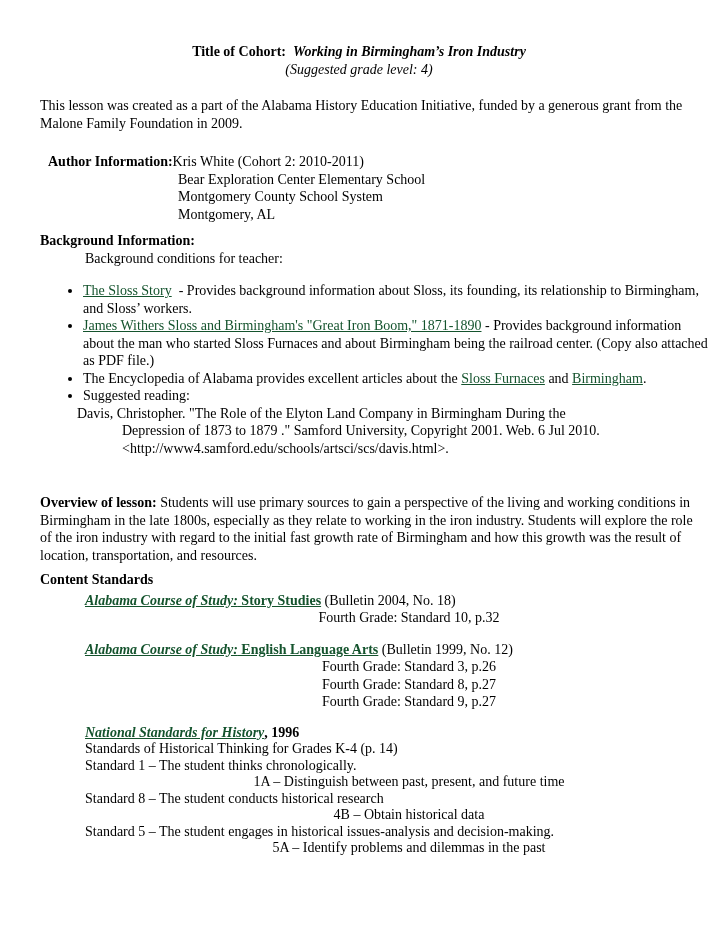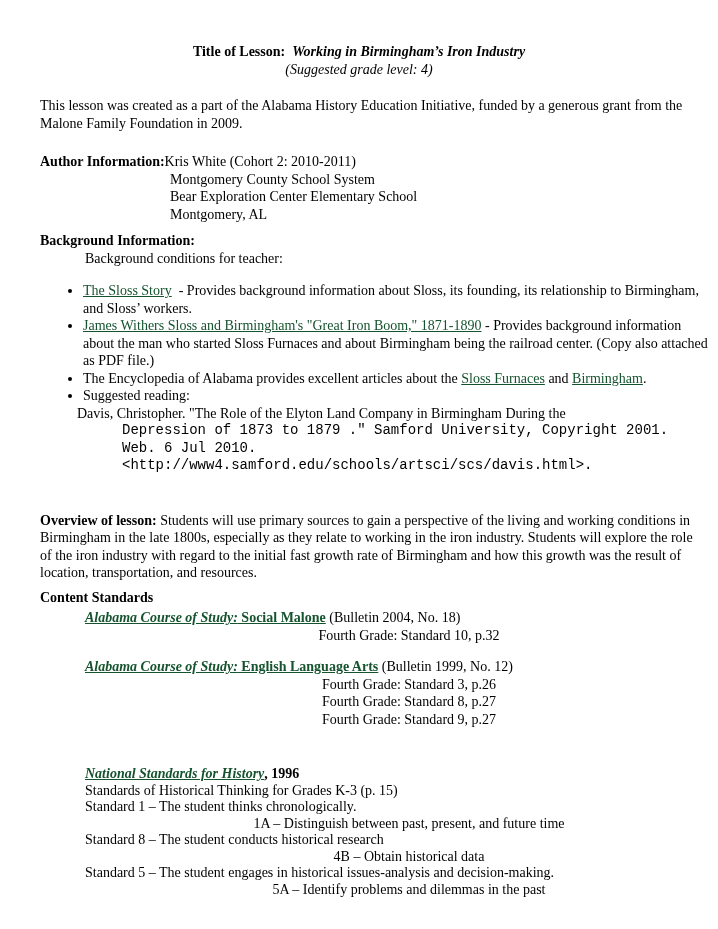--- a/index.html
+++ b/index.html
@@ -18,55 +18,55 @@
     font-size: 14px;
     line-height: 17.5px;
     color: #000000;
     overflow: hidden;
   }
   .b { font-weight: bold; }
   .i { font-style: italic; }
   a { color: #14532d; text-decoration: underline; cursor: pointer; }
   .title-block { margin: 0 -25px 0 -40px; text-align: center; }
   .intro { margin-top: 19px; }
-  .author { margin-top: 21px; }
+  .author { margin-top: 21px; margin-left: 8px; }
   .auth-ind { padding-left: 130px; }
   .bg-head { margin-top: 9px; }
   .ind1 { padding-left: 45px; }
   .ind2 { padding-left: 85px; text-align: center; }
   ul.bullets {
     margin: 15px 0 0 0;
     padding: 0 0 0 43px;
     list-style: disc outside;
   }
   ul.bullets li { margin-right: -15px; }
   .cite1 { padding-left: 37px; }
-  .cite2 { padding-left: 82px; font-family: Liberation Mono, monospace; }
+  .cite2 { padding-left: 82px; }
   .overview { margin-top: 37px; }
   .cs-head { margin-top: 7px; }
   .ss-block { margin-top: 3px; }
   .ela-block { margin-top: 14px; }
-  .nsh-block { margin-top: 38px; line-height: 16.5px; }
+  .nsh-block { margin-top: 14px; line-height: 16.5px; }
 </style>
 </head>
 <body>
 
 <div class="page">
 
   <div class="title-block">
-    <div><span class="b">Title of Lesson:</span><span>&nbsp; </span><span class="b i">Working in Birmingham’s Iron Industry</span></div>
+    <div><span class="b">Title of Cohort:</span><span>&nbsp; </span><span class="b i">Working in Birmingham’s Iron Industry</span></div>
     <div class="i">(Suggested grade level: 4)</div>
   </div>
 
   <div class="intro">This lesson was created as a part of the Alabama History Education Initiative, funded by a generous grant from the Malone Family Foundation in 2009.</div>
 
   <div class="author">
     <div><span class="b">Author Information:</span><span>Kris White (Cohort 2: 2010-2011)</span></div>
+    <div class="auth-ind">Bear Exploration Center Elementary School</div>
     <div class="auth-ind">Montgomery County School System</div>
-    <div class="auth-ind">Bear Exploration Center Elementary School</div>
     <div class="auth-ind">Montgomery, AL</div>
   </div>
 
   <div class="bg-head b">Background Information:</div>
   <div class="ind1">Background conditions for teacher:</div>
 
   <ul class="bullets">
     <li><a href="#">The Sloss Story</a><span>&nbsp; - Provides background information about Sloss, its founding, its relationship to Birmingham, and Sloss’ workers.</span></li>
     <li><a href="#">James Withers Sloss and Birmingham's "Great Iron Boom," 1871-1890</a><span> - Provides background information about the man who started Sloss Furnaces and about Birmingham being the railroad center. (Copy also attached as PDF file.)</span></li>
     <li><span>The Encyclopedia of Alabama provides excellent articles about the </span><a href="#">Sloss Furnaces</a><span> and </span><a href="#">Birmingham</a><span>.</span></li>
@@ -77,34 +77,34 @@
     <div class="cite1">Davis, Christopher. "The Role of the Elyton Land Company in Birmingham During the</div>
     <div class="cite2">Depression of 1873 to 1879 ." Samford University, Copyright 2001. Web. 6 Jul 2010.</div>
     <div class="cite2">&lt;http://www4.samford.edu/schools/artsci/scs/davis.html&gt;.</div>
   </div>
 
   <div class="overview"><span class="b">Overview of lesson:</span><span> Students will use primary sources to gain a perspective of the living and working conditions in Birmingham in the late 1800s, especially as they relate to working in the iron industry. Students will explore the role of the iron industry with regard to the initial fast growth rate of Birmingham and how this growth was the result of location, transportation, and resources.</span></div>
 
   <div class="cs-head b">Content Standards</div>
 
   <div class="ss-block">
-    <div class="ind1"><a href="#" class="b"><span class="i">Alabama Course of Study:</span><span> Social Malone</span></a><span> (Bulletin 2004, No. 18)</span></div>
+    <div class="ind1"><a href="#" class="b"><span class="i">Alabama Course of Study:</span><span> Story Studies</span></a><span> (Bulletin 2004, No. 18)</span></div>
     <div class="ind2">Fourth Grade: Standard 10, p.32</div>
   </div>
 
   <div class="ela-block">
     <div class="ind1"><a href="#" class="b"><span class="i">Alabama Course of Study:</span><span> English Language Arts</span></a><span> (Bulletin 1999, No. 12)</span></div>
     <div class="ind2">Fourth Grade: Standard 3, p.26</div>
     <div class="ind2">Fourth Grade: Standard 8, p.27</div>
     <div class="ind2">Fourth Grade: Standard 9, p.27</div>
   </div>
 
   <div class="nsh-block">
     <div class="ind1"><a href="#" class="b i">National Standards for History</a><span class="b">, 1996</span></div>
-    <div class="ind1">Standards of Historical Thinking for Grades K-3 (p. 15)</div>
+    <div class="ind1">Standards of Historical Thinking for Grades K-4 (p. 14)</div>
     <div class="ind1">Standard 1 – The student thinks chronologically.</div>
     <div class="ind2">1A – Distinguish between past, present, and future time</div>
     <div class="ind1">Standard 8 – The student conducts historical research</div>
     <div class="ind2">4B – Obtain historical data</div>
     <div class="ind1">Standard 5 – The student engages in historical issues-analysis and decision-making.</div>
     <div class="ind2">5A – Identify problems and dilemmas in the past</div>
   </div>
 
 </div>
 

